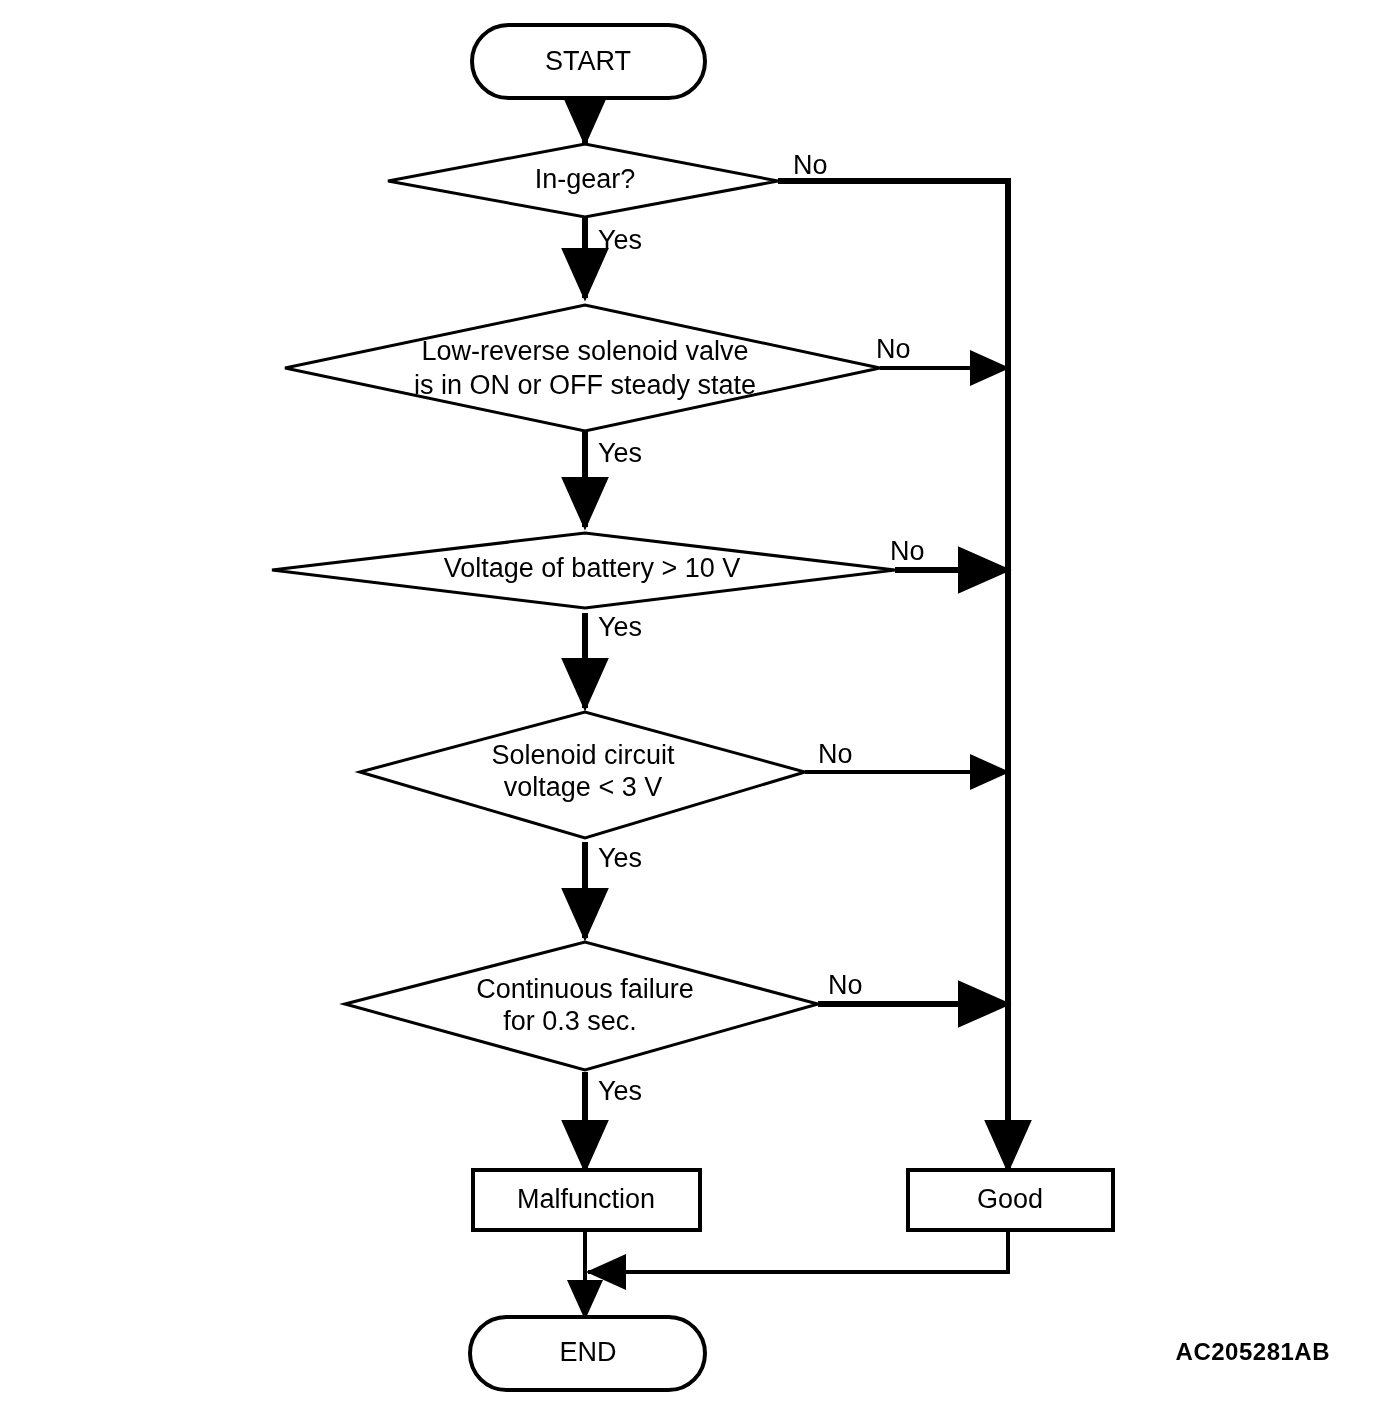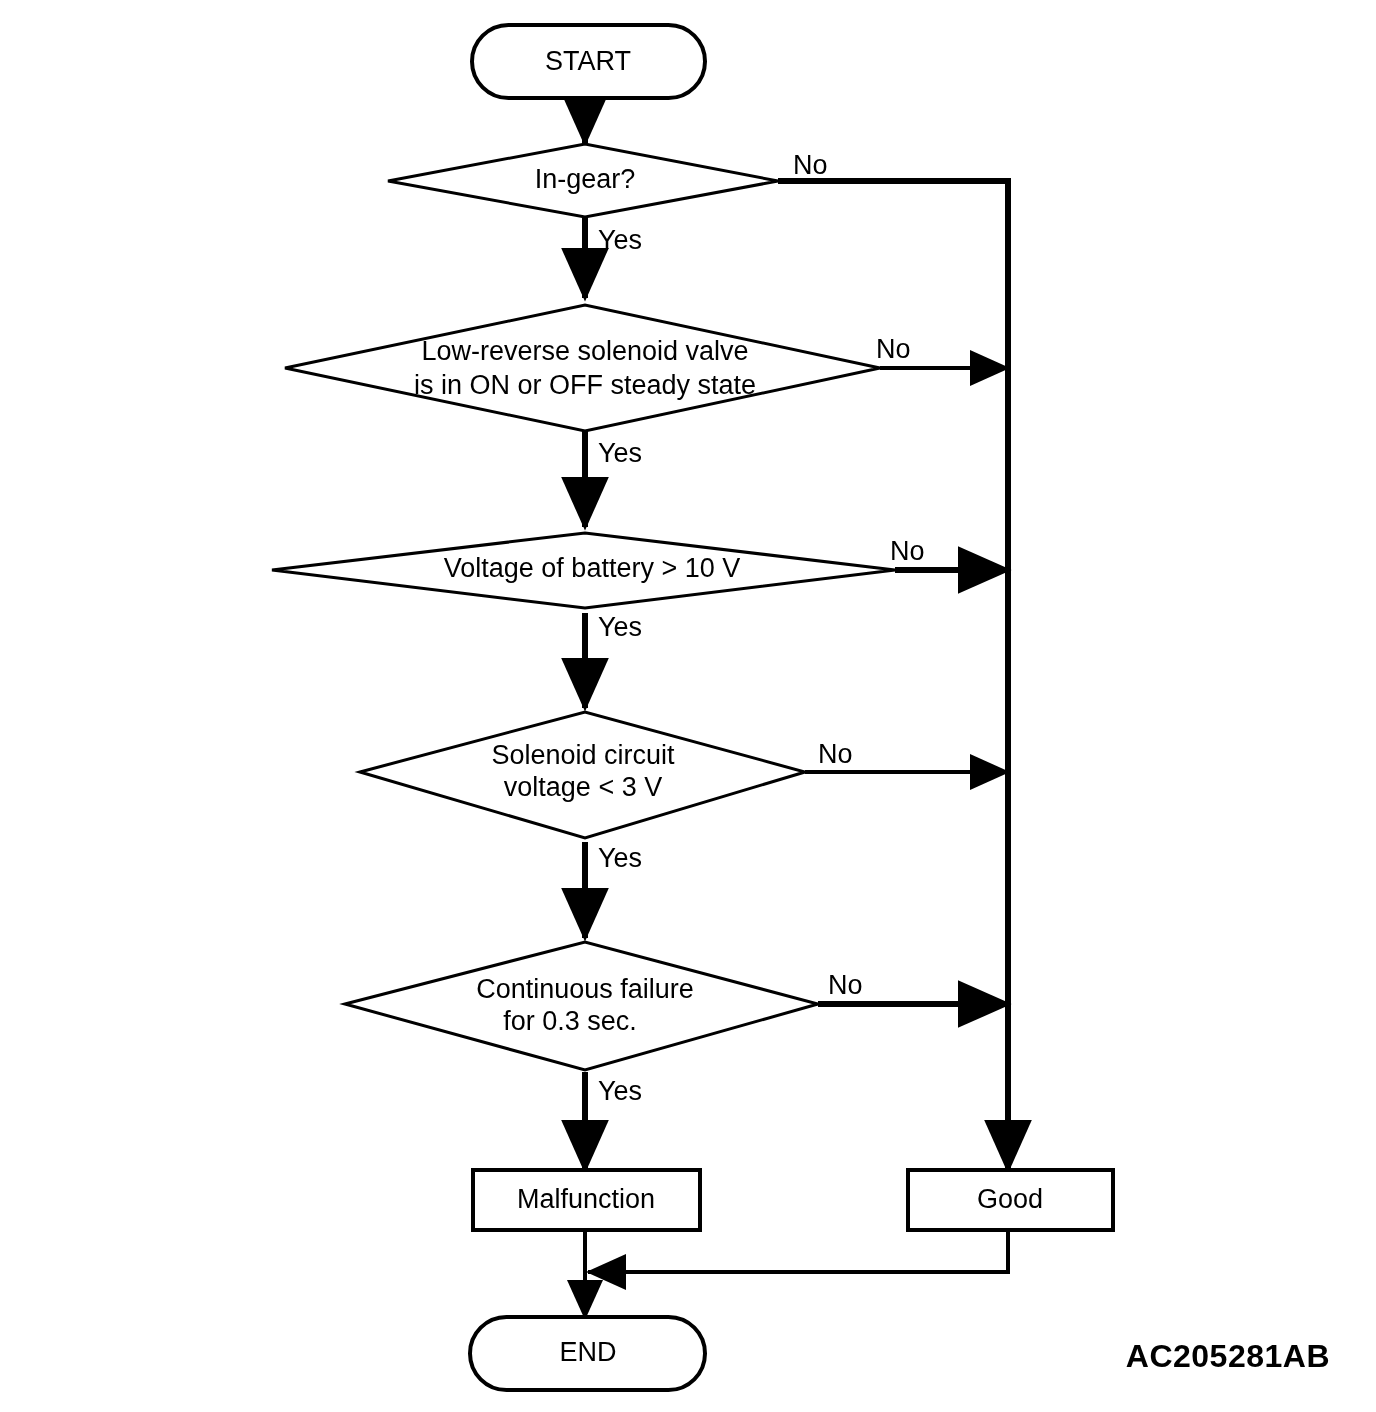--- a/index.html
+++ b/index.html
@@ -56,21 +56,21 @@
     stroke-width: 6;
   }
   .conn-med {
     stroke-width: 4;
   }
   .ref-code {
     position: absolute;
     right: 46px;
     top: 1338px;
     font-family: "Liberation Sans", sans-serif;
-    font-size: 32px;
+    font-size: 24px;
     font-weight: bold;
     letter-spacing: 0.5px;
     color: #000000;
     white-space: nowrap;
   }
 </style>
 </head>
 <body>
 
 <div id="flowchart-root">

